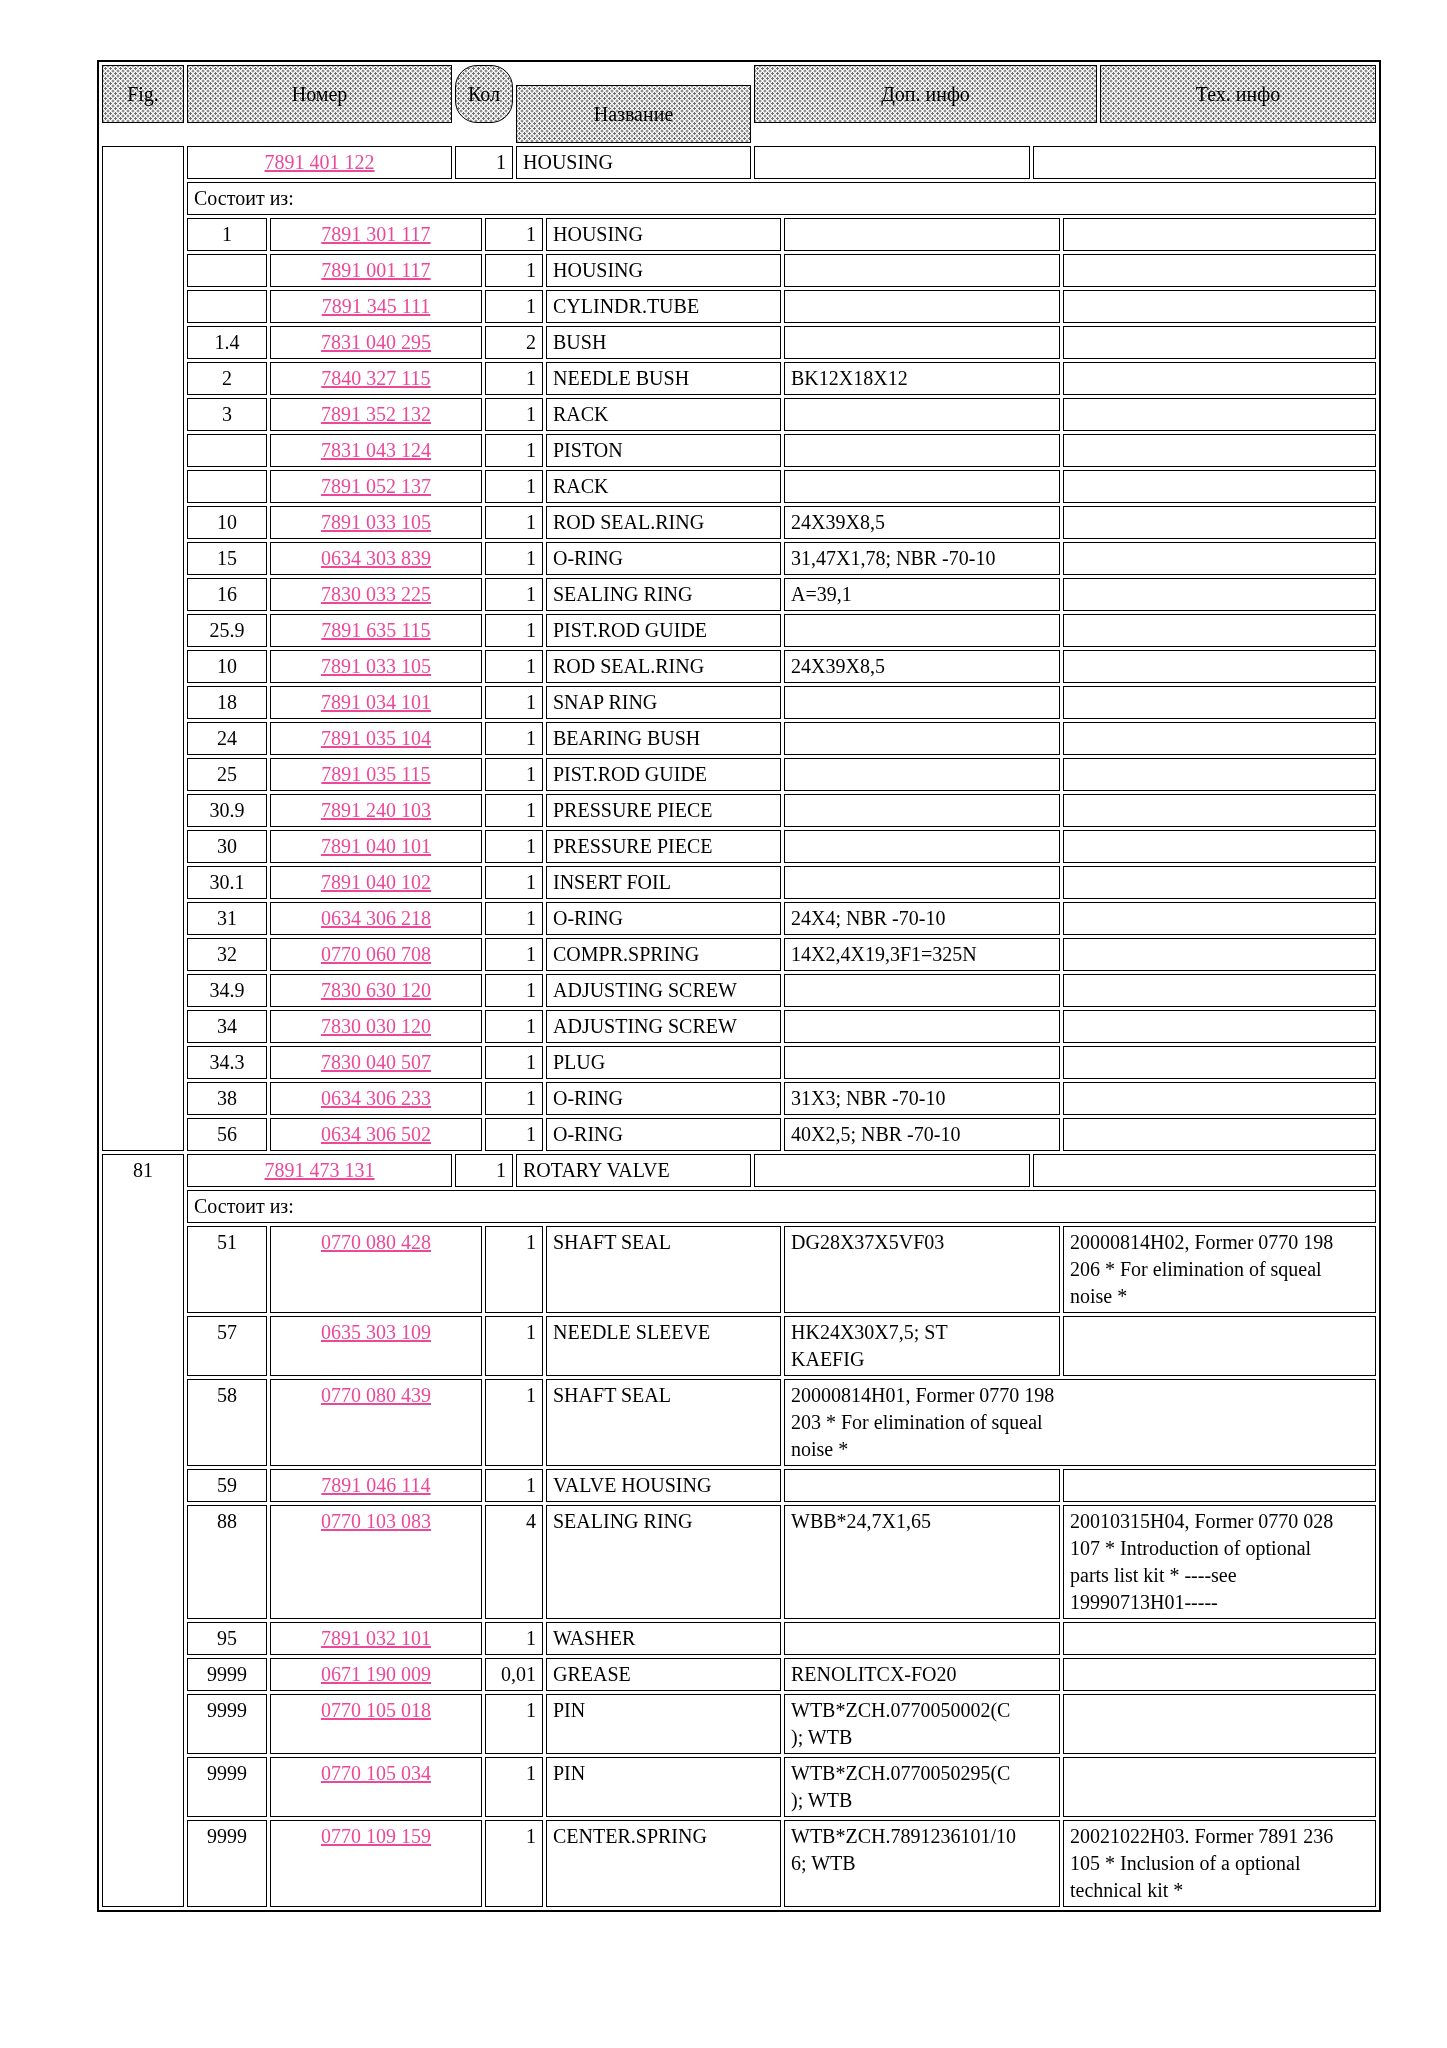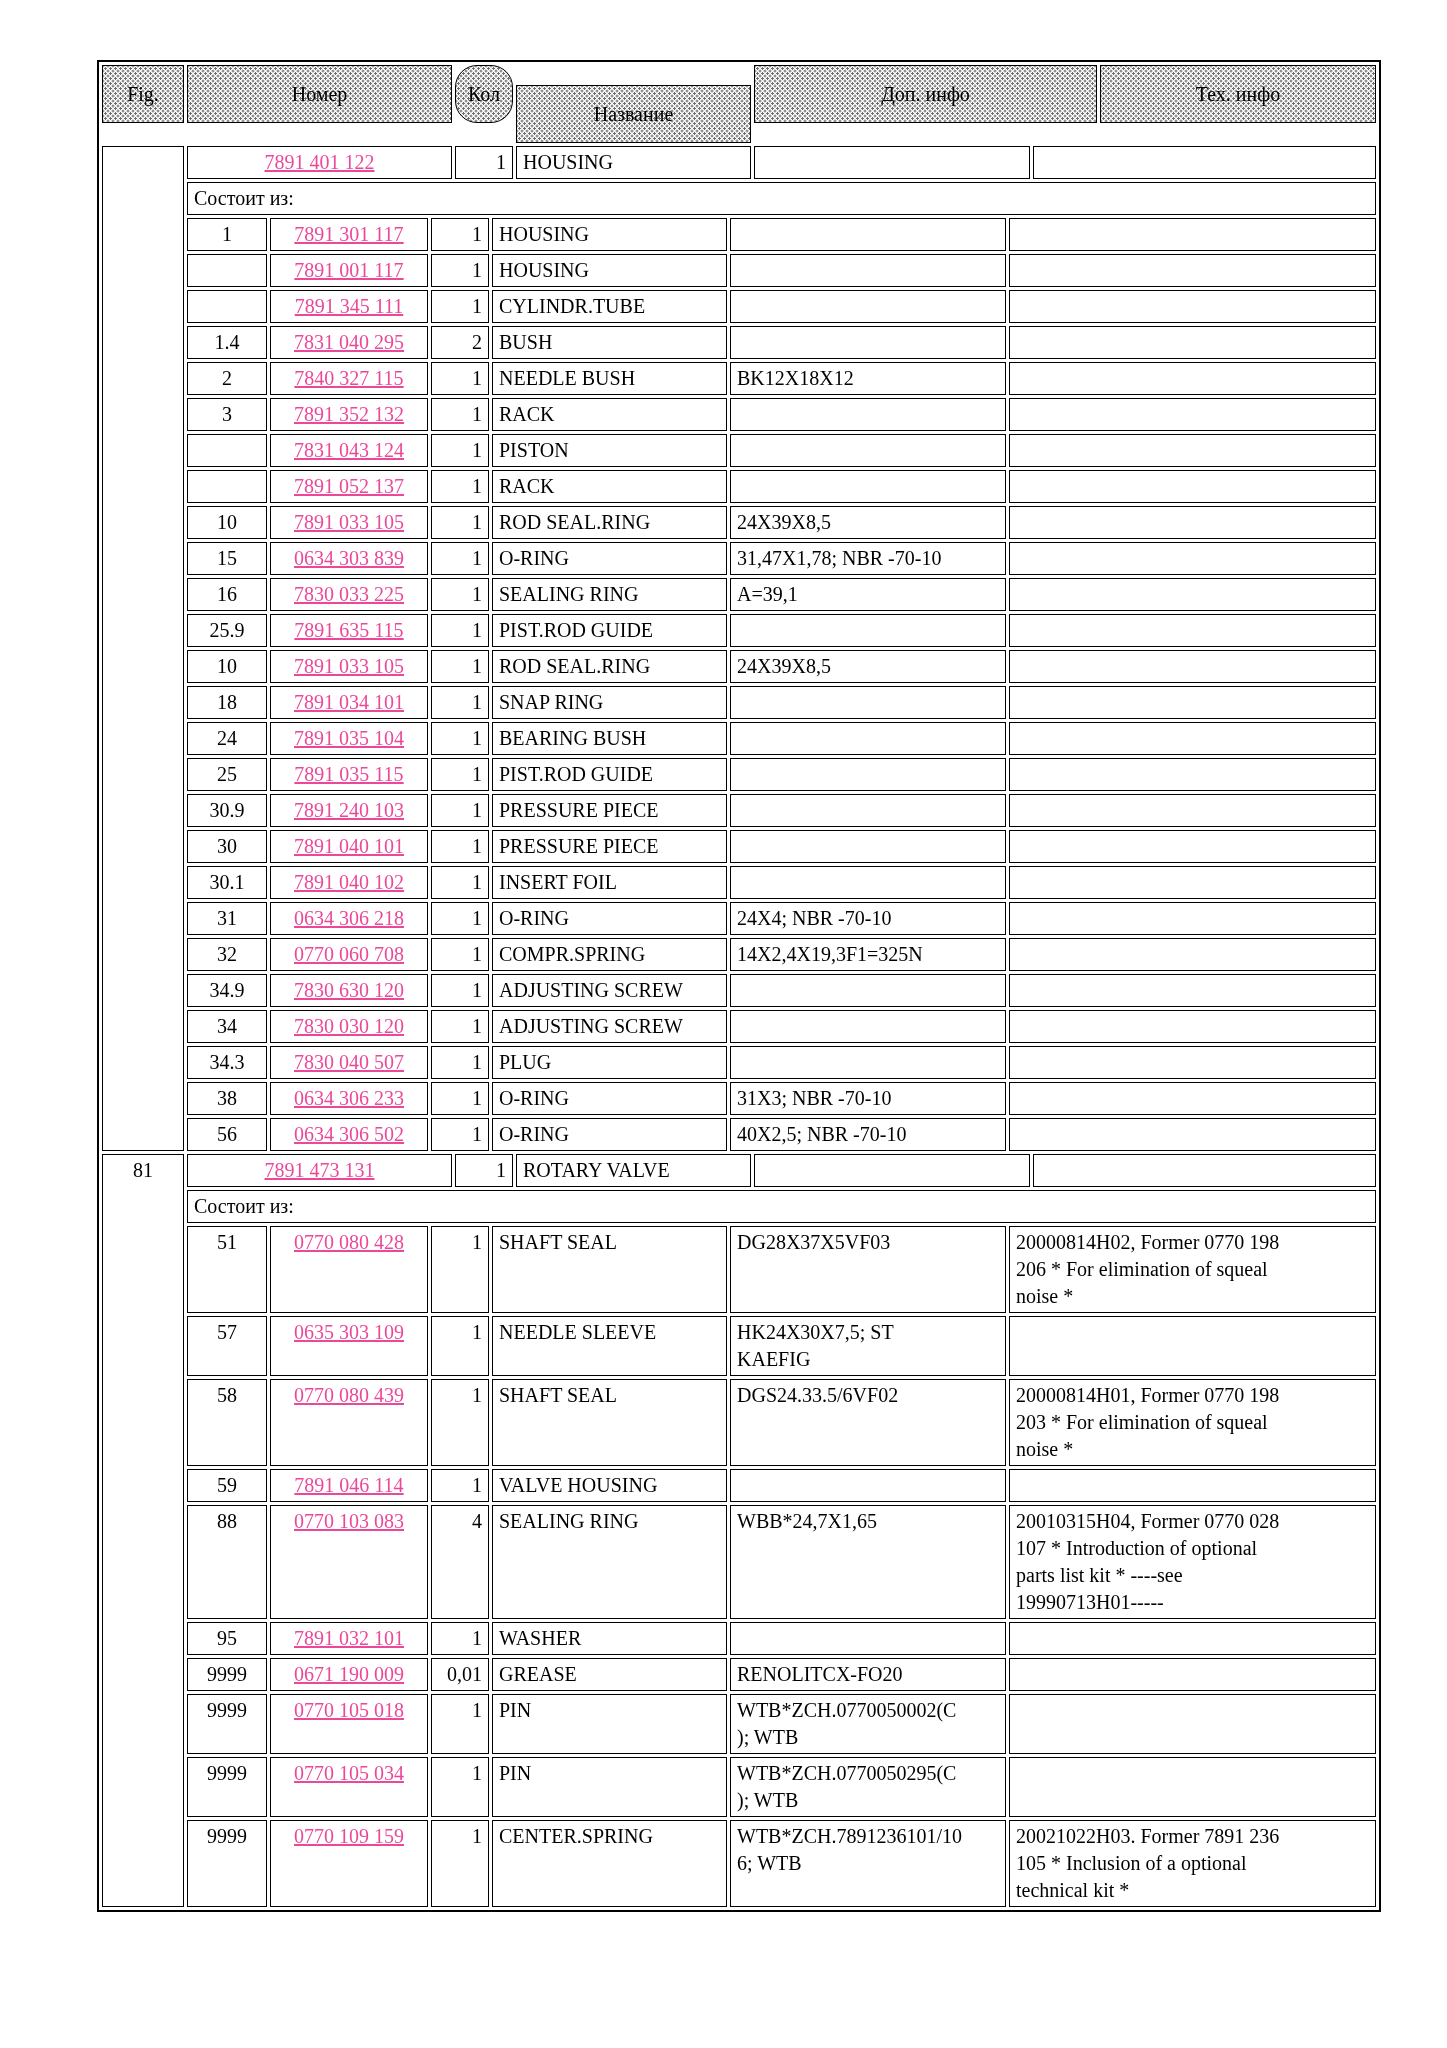--- a/index.html
+++ b/index.html
@@ -38,21 +38,21 @@
     text-align:center;font-size:20px;line-height:27px;padding-top:3px;
   }
   .stack{display:flex;flex-direction:column;gap:3px;}
   .row{display:flex;gap:3px;}
   .cell{
     box-sizing:border-box;border:1px solid #000;
     font-size:20px;line-height:27px;padding:2px 6px;min-height:33px;
     overflow:hidden;
   }
   .c-sfig{width:80px;flex:none;text-align:center;padding-left:2px;padding-right:2px;}
-  .c-num{width:158px;flex:none;text-align:center;}
+  .c-num{width:212px;flex:none;text-align:center;}
   .c-num-main{width:265px;flex:none;text-align:center;}
   .c-qty{width:58px;flex:none;text-align:right;}
   .c-nm{width:235px;flex:none;}
   .c-tech{width:276px;flex:none;white-space:pre-wrap;word-break:break-all;}
   .c-extra{flex:1;min-width:0;white-space:pre-wrap;}
   .c-consists{flex:1;min-width:0;}
   .plink{text-decoration:underline;cursor:pointer;color:#ec4899;}
 </style>
 </head>
 <body>
@@ -391,21 +391,20 @@
 KAEFIG</div>
           <div class="cell c-extra"></div>
         </div>
         <div class="row">
           <div class="cell c-sfig">58</div>
           <div class="cell c-num">
             <div class="plink">0770 080 439</div>
           </div>
           <div class="cell c-qty">1</div>
           <div class="cell c-nm">SHAFT SEAL</div>
-          <div class="cell c-tech">DGS24.33.5/6VF02</div>
           <div class="cell c-extra">20000814H01, Former 0770 198
 203 * For elimination of squeal
 noise *</div>
         </div>
         <div class="row">
           <div class="cell c-sfig">59</div>
           <div class="cell c-num">
             <div class="plink">7891 046 114</div>
           </div>
           <div class="cell c-qty">1</div>

